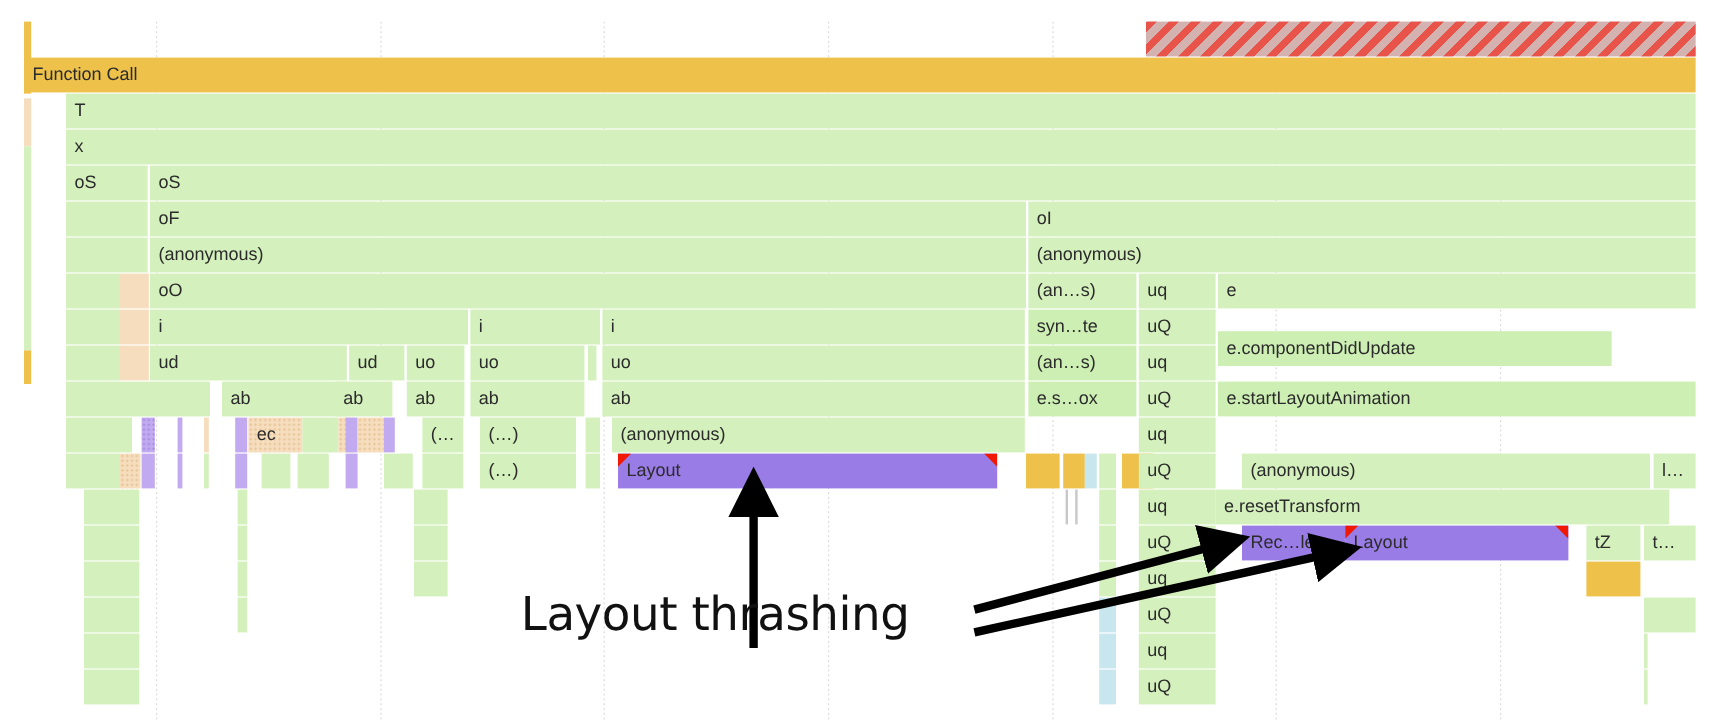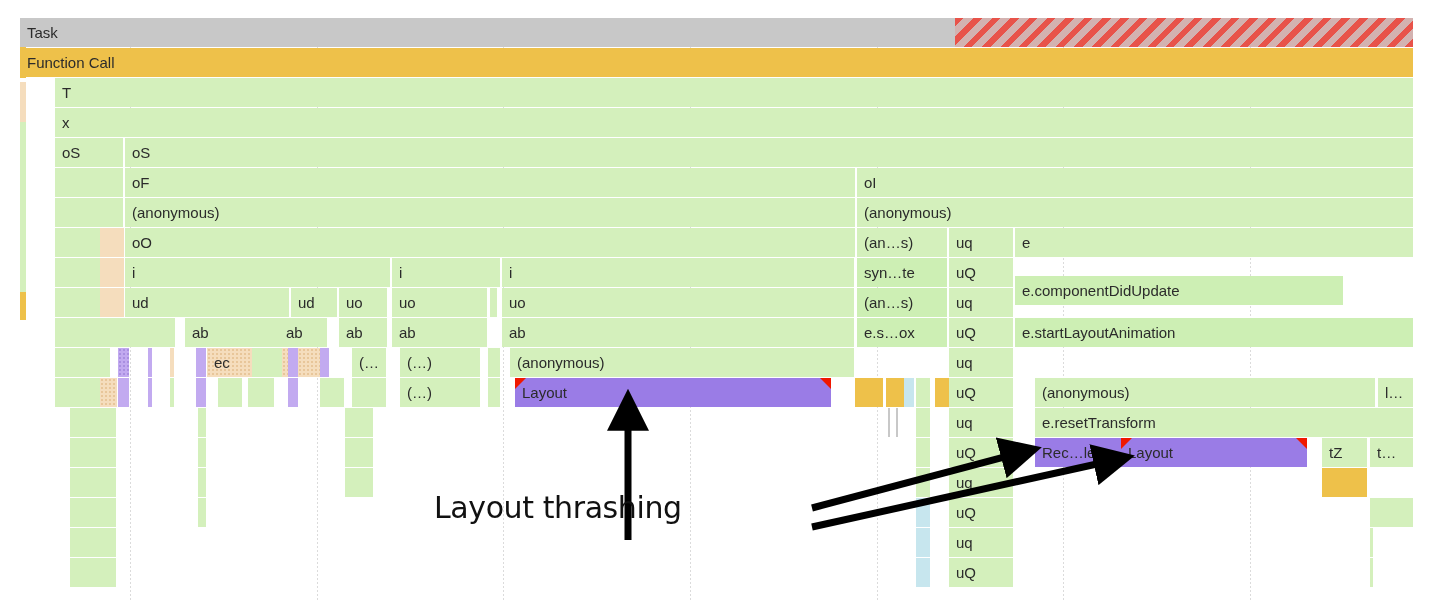--- a/index.html
+++ b/index.html
@@ -38,43 +38,40 @@
          border-top:11px solid #f01800;border-right:11px solid transparent;}
   .tri-r{position:absolute;width:0;height:0;
          border-top:11px solid #f01800;border-left:11px solid transparent;}
 
   
   .grid{position:absolute;top:18px;width:1px;height:584px;
         background-image:linear-gradient(#bdbdbd 50%, transparent 50%);
         background-size:1px 4px;opacity:.55;}
 
   
-  #annotation{position:absolute;left:434px;top:493px;font-size:30px;
+  #annotation{position:absolute;left:434px;top:493px;font-size:39px;
               letter-spacing:-0.4px;color:#111;line-height:1;
               font-family:"DejaVu Sans","Liberation Sans",sans-serif;}
   .arrows{position:absolute;left:0;top:0;width:1433px;height:602px;pointer-events:none;}
 </style>
 </head>
 <body>
 
 <div id="stage">
     <div class="bar" style="left: 20px; top: 18px; width: 6px; height: 60px; background: rgb(238, 193, 74);"></div>
     <div class="bar" style="left: 20px; top: 82px; width: 6px; height: 40px; background: rgb(245, 221, 189);"></div>
     <div class="bar" style="left: 20px; top: 122px; width: 6px; height: 170px; background: rgb(212, 240, 188);"></div>
     <div class="bar" style="left: 20px; top: 292px; width: 6px; height: 28px; background: rgb(238, 193, 74);"></div>
     <div class="grid" style="left: 130px;"></div>
     <div class="grid" style="left: 317px;"></div>
     <div class="grid" style="left: 503px;"></div>
     <div class="grid" style="left: 690px;"></div>
     <div class="grid" style="left: 877px;"></div>
     <div class="grid" style="left: 1063px;"></div>
     <div class="grid" style="left: 1250px;"></div>
-    <div class="bar c-task" style="left: 20px; top: 18px; width: 1393px; height: 29px;">
-      <span class="lbl">Task</span>
-    </div>
     <div class="hatch" style="left: 955px; top: 18px; width: 458px; height: 29px;"></div>
     <div class="bar c-fn" style="left: 20px; top: 48px; width: 1393px; height: 29px;">
       <span class="lbl">Function Call</span>
     </div>
     <div class="bar c-green" style="left: 55px; top: 78px; width: 1358px; height: 29px;">
       <span class="lbl">T</span>
     </div>
     <div class="bar c-green" style="left: 55px; top: 108px; width: 1358px; height: 29px;">
       <span class="lbl">x</span>
     </div>
@@ -243,21 +240,21 @@
     </div>
     <div class="bar c-green" style="left: 70px; top: 408px; width: 46px; height: 29px;"></div>
     <div class="bar c-green" style="left: 198px; top: 408px; width: 8px; height: 29px;"></div>
     <div class="bar c-green" style="left: 345px; top: 408px; width: 28px; height: 29px;"></div>
     <div class="bar c-task" style="left: 888px; top: 408px; width: 2px; height: 29px;"></div>
     <div class="bar c-task" style="left: 896px; top: 408px; width: 2px; height: 29px;"></div>
     <div class="bar c-green" style="left: 916px; top: 408px; width: 14px; height: 29px;"></div>
     <div class="bar c-green" style="left: 949px; top: 408px; width: 64px; height: 29px;">
       <span class="lbl">uq</span>
     </div>
-    <div class="bar c-green" style="left: 1035px; top: 408px; width: 378px; height: 29px;">
+    <div class="bar c-green" style="left: 1013px; top: 408px; width: 378px; height: 29px;">
       <span class="lbl">e.resetTransform</span>
     </div>
     <div class="bar c-green" style="left: 70px; top: 438px; width: 46px; height: 29px;"></div>
     <div class="bar c-green" style="left: 198px; top: 438px; width: 8px; height: 29px;"></div>
     <div class="bar c-green" style="left: 345px; top: 438px; width: 28px; height: 29px;"></div>
     <div class="bar c-green" style="left: 916px; top: 438px; width: 14px; height: 29px;"></div>
     <div class="bar c-green" style="left: 949px; top: 438px; width: 64px; height: 29px;">
       <span class="lbl">uQ</span>
     </div>
     <div class="bar c-purple" style="left: 1035px; top: 438px; width: 86px; height: 29px;">

